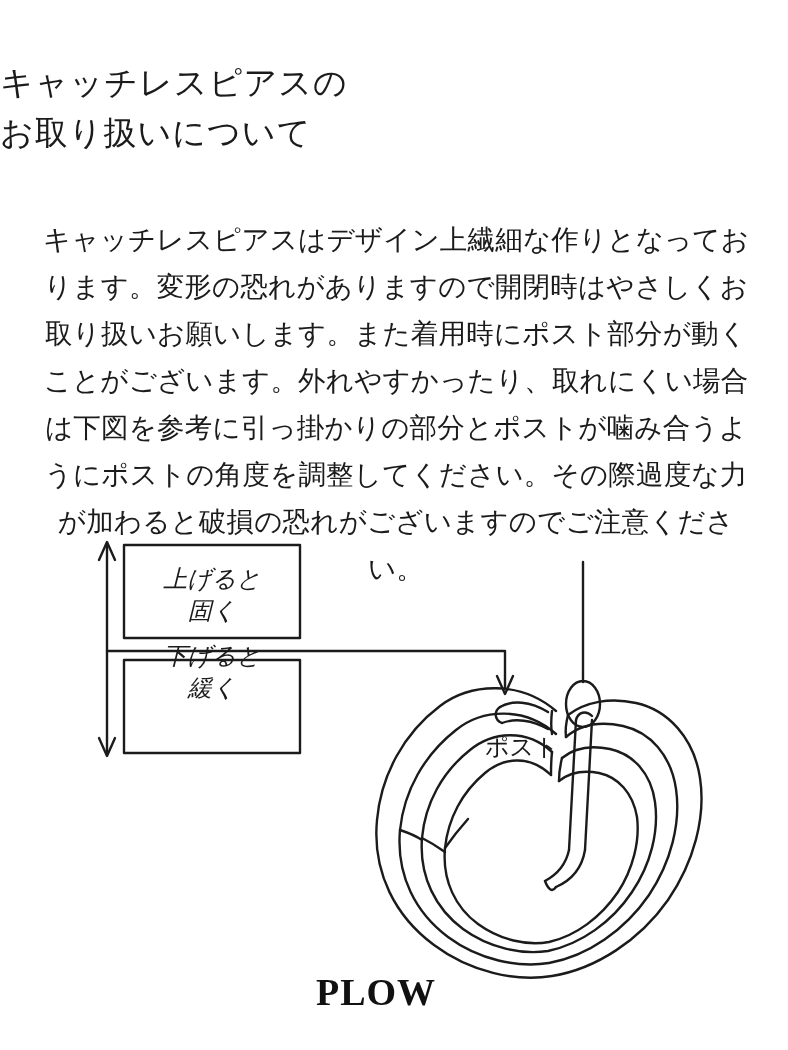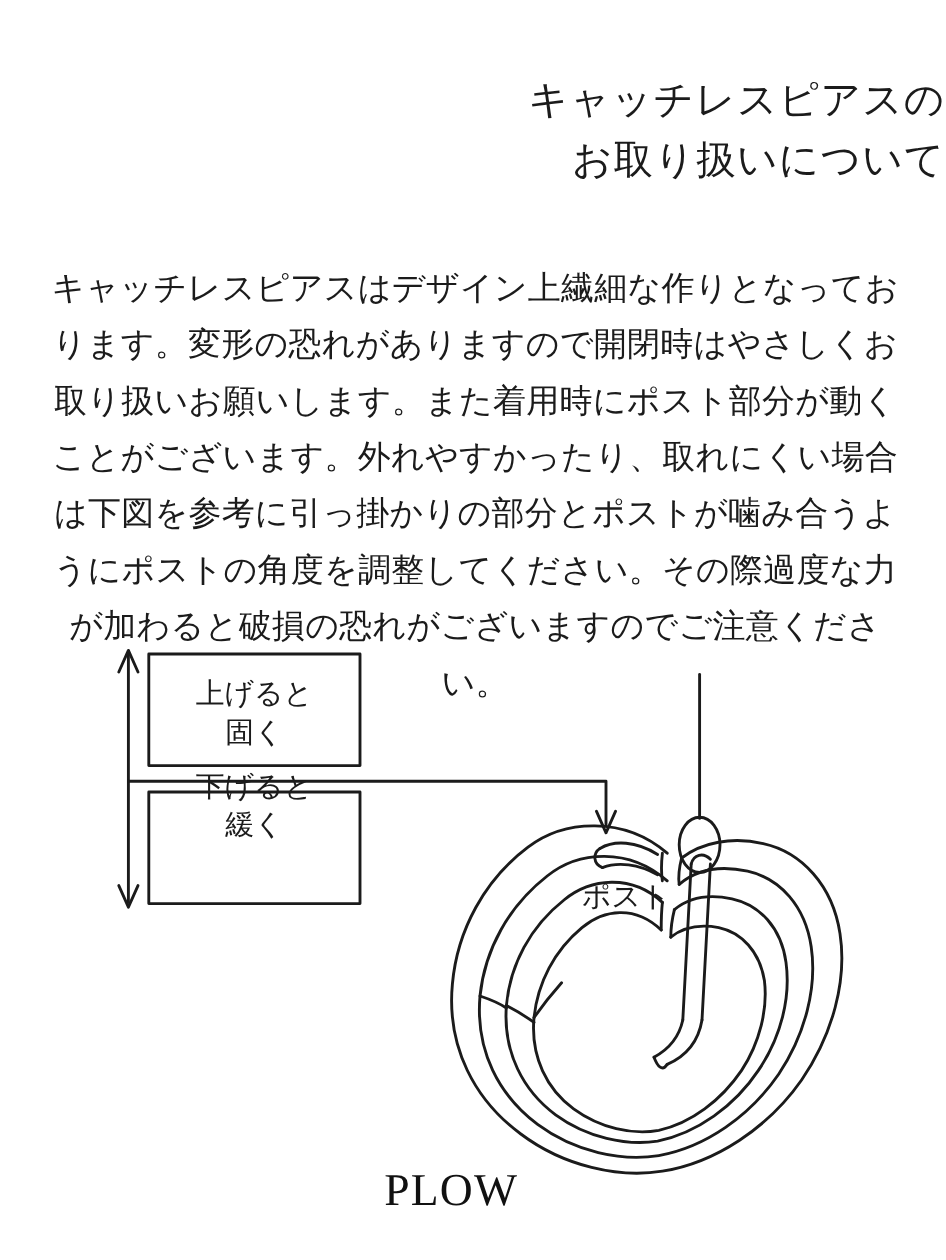--- a/index.html
+++ b/index.html
@@ -19,21 +19,21 @@
     position: absolute;
     inset: 0;
   }
 
   
   .title {
     position: absolute;
     left: 0;
     top: 58px;
     width: 788px;
-    text-align: right;
+    text-align: left;
     font-size: 33px;
     line-height: 50px;
     letter-spacing: 1px;
     color: #1b1b1b;
   }
   .title .line {
     display: block;
   }
 
   
@@ -61,20 +61,21 @@
     display: block;
   }
 
   .boxlabel {
     position: absolute;
     font-size: 24px;
     line-height: 32px;
     text-align: center;
     color: #1b1b1b;
     width: 176px;
+    font-style: italic;
   }
   .box-up-label { left: 124px; top: 563px; }
   .box-down-label { left: 124px; top: 640px; }
 
   .callout-label {
     position: absolute;
     font-size: 24px;
     color: #1b1b1b;
     white-space: nowrap;
   }
@@ -82,21 +83,21 @@
   .label-post { left: 485px; top: 731px; }
 
   
   .brand {
     position: absolute;
     left: 0;
     top: 970px;
     width: 752px;
     text-align: center;
     font-family: "Liberation Serif", serif;
-    font-weight: normal;
+    font-weight: bold;
     font-size: 38px;
     letter-spacing: 1px;
     color: #111111;
   }
 </style>
 </head>
 <body>
 
 <div class="page">
 

